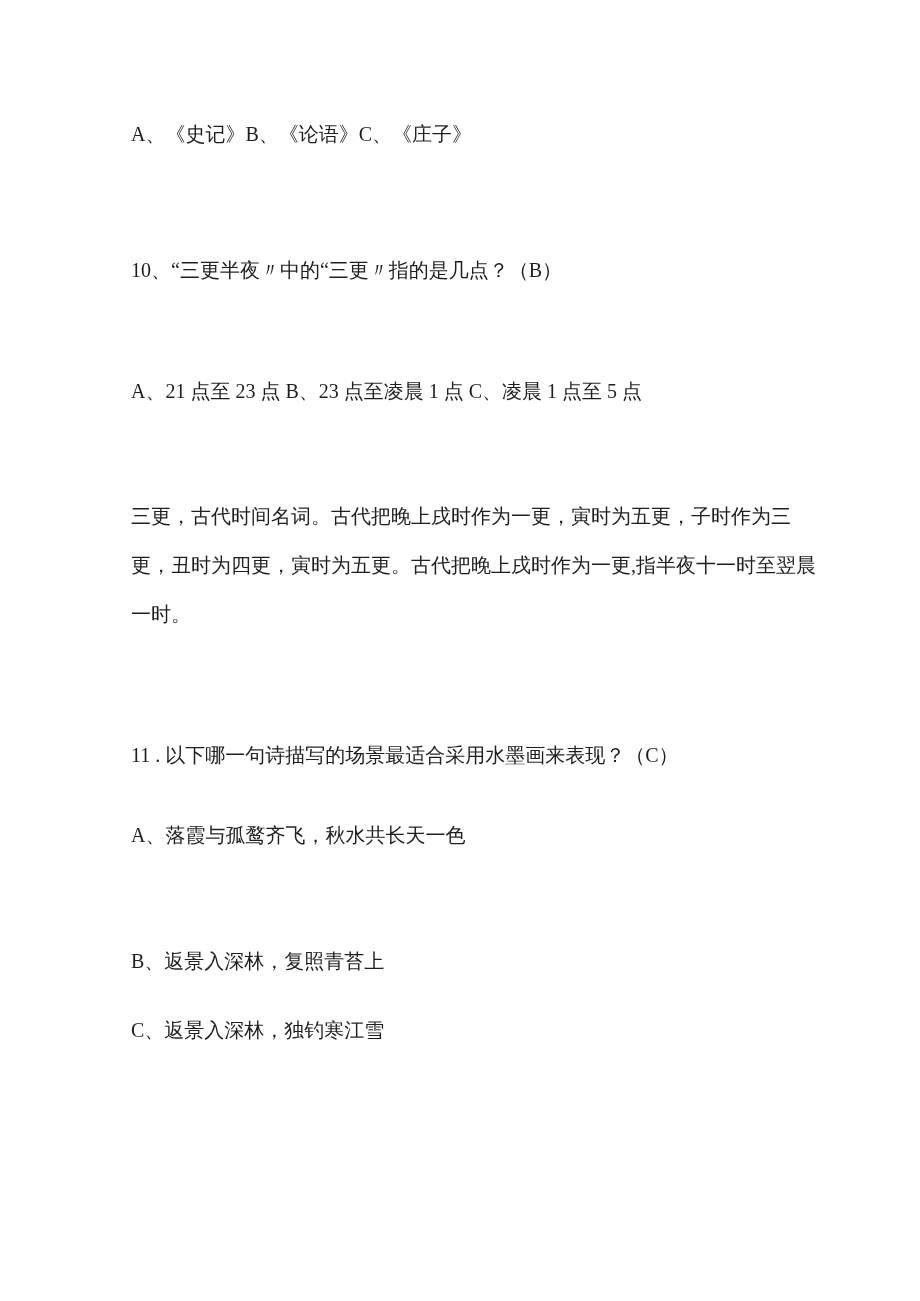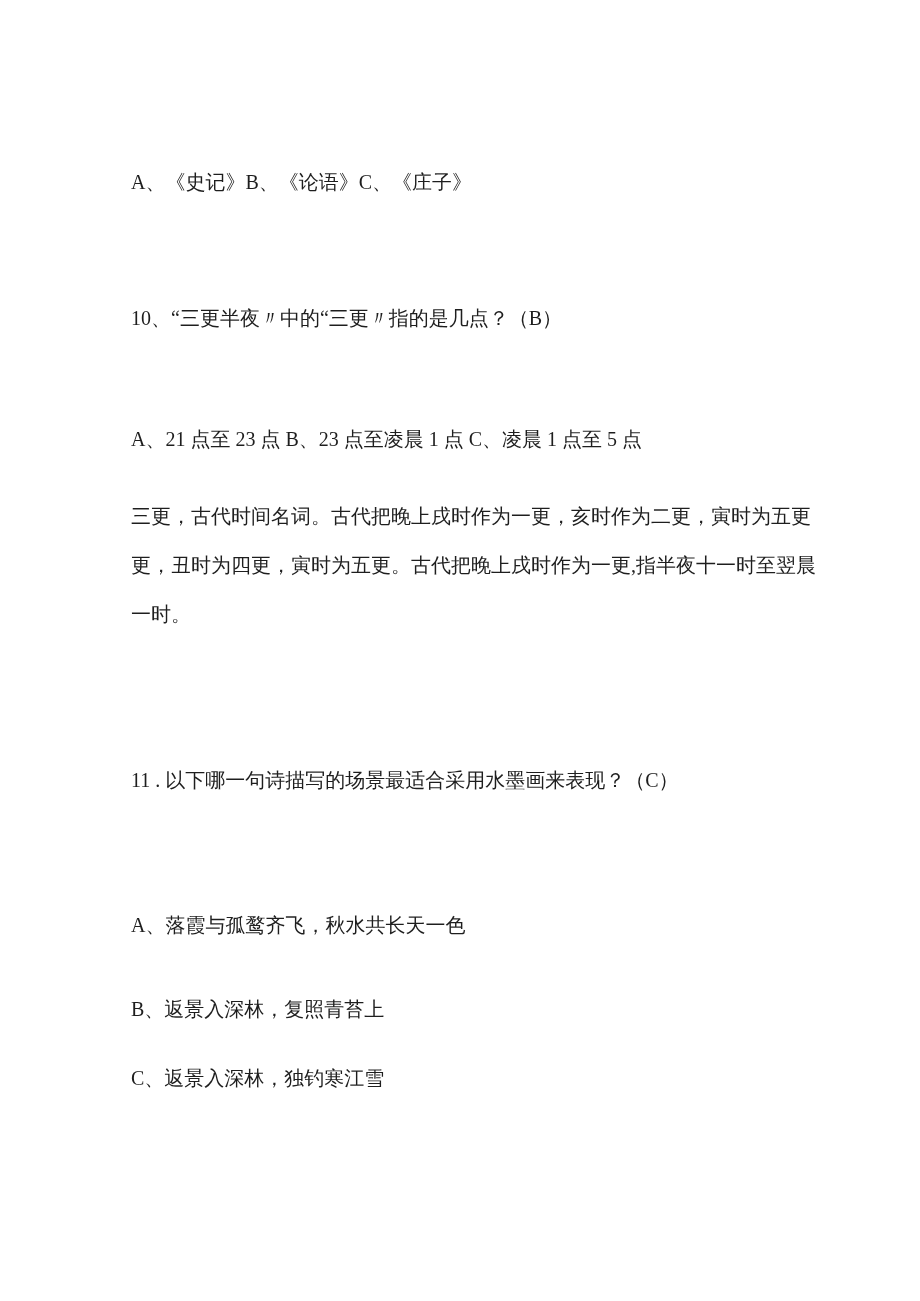--- a/index.html
+++ b/index.html
@@ -17,21 +17,20 @@
     color: #1e1e1e;
   }
   .doc-line {
     position: absolute;
     left: 131px;
     width: 680px;
     font-size: 20px;
     line-height: 26px;
     letter-spacing: 0px;
     white-space: nowrap;
-    margin-top: 48px;
   }
   
   .exp-line {
     position: absolute;
     left: 131px;
     width: 680px;
     font-size: 20px;
     line-height: 26px;
     white-space: nowrap;
   }
@@ -40,28 +39,28 @@
 <body>
 
 <div class="page">
 
   <div class="doc-line" style="top:121px">A、《史记》B、《论语》C、《庄子》</div>
 
   <div class="doc-line" style="top:257px">10、“三更半夜〃中的“三更〃指的是几点？（B）</div>
 
   <div class="doc-line" style="top:378px">A、21 点至 23 点 B、23 点至凌晨 1 点 C、凌晨 1 点至 5 点</div>
 
-  <div class="exp-line" style="top:503px">三更，古代时间名词。古代把晚上戌时作为一更，亥时作为二更，寅时为五更</div>
+  <div class="exp-line" style="top:503px">三更，古代时间名词。古代把晚上戌时作为一更，寅时为五更，子时作为三</div>
 
   <div class="exp-line" style="top:552px">更，丑时为四更，寅时为五更。古代把晚上戌时作为一更,指半夜十一时至翌晨</div>
 
   <div class="exp-line" style="top:601px">一时。</div>
 
-  <div class="doc-line" style="top:719px">11 . 以下哪一句诗描写的场景最适合采用水墨画来表现？（C）</div>
+  <div class="doc-line" style="top:742px">11 . 以下哪一句诗描写的场景最适合采用水墨画来表现？（C）</div>
 
-  <div class="doc-line" style="top:864px">A、落霞与孤鹜齐飞，秋水共长天一色</div>
+  <div class="doc-line" style="top:822px">A、落霞与孤鹜齐飞，秋水共长天一色</div>
 
   <div class="doc-line" style="top:948px">B、返景入深林，复照青苔上</div>
 
   <div class="doc-line" style="top:1017px">C、返景入深林，独钓寒江雪</div>
 
 
 </div>
 
 </body></html>

